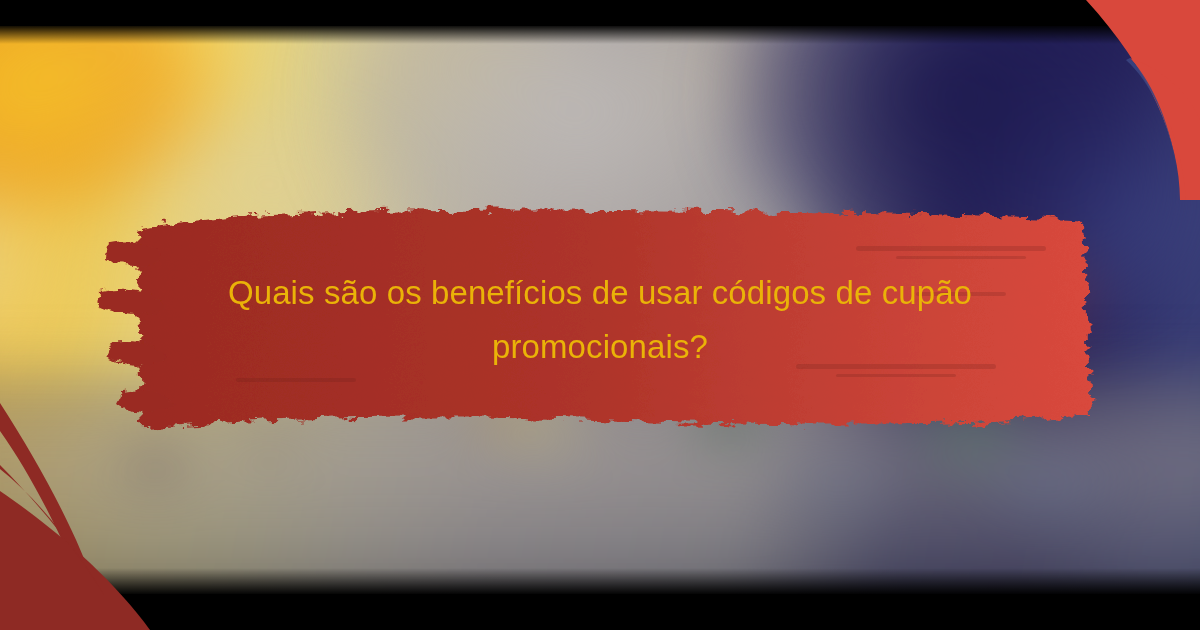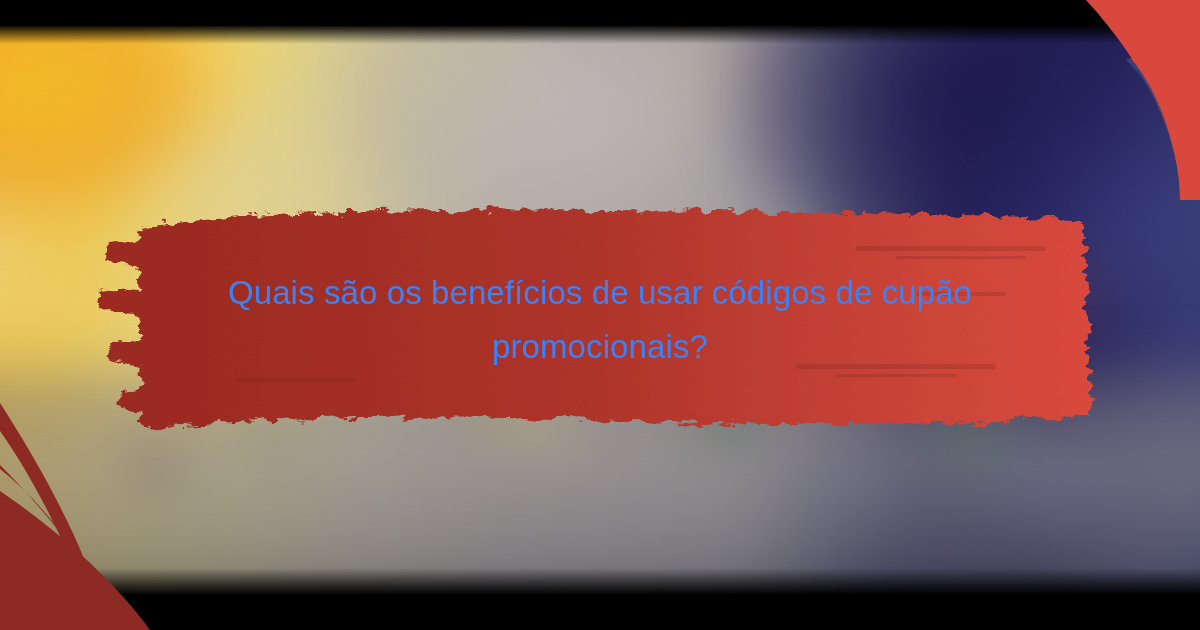--- a/index.html
+++ b/index.html
@@ -136,21 +136,21 @@
     position: absolute;
     left: 150px;
     top: 210px;
     width: 900px;
     height: 220px;
     z-index: 10;
     display: flex;
     align-items: center;
     justify-content: center;
     text-align: center;
-    color: #3b82f6;
+    color: #eab308;
     font-size: 33px;
     line-height: 54px;
     font-weight: 400;
     letter-spacing: .1px;
     padding: 0 24px;
     box-sizing: border-box;
   }
   .headline span { display: block; }
 </style>
 </head>

